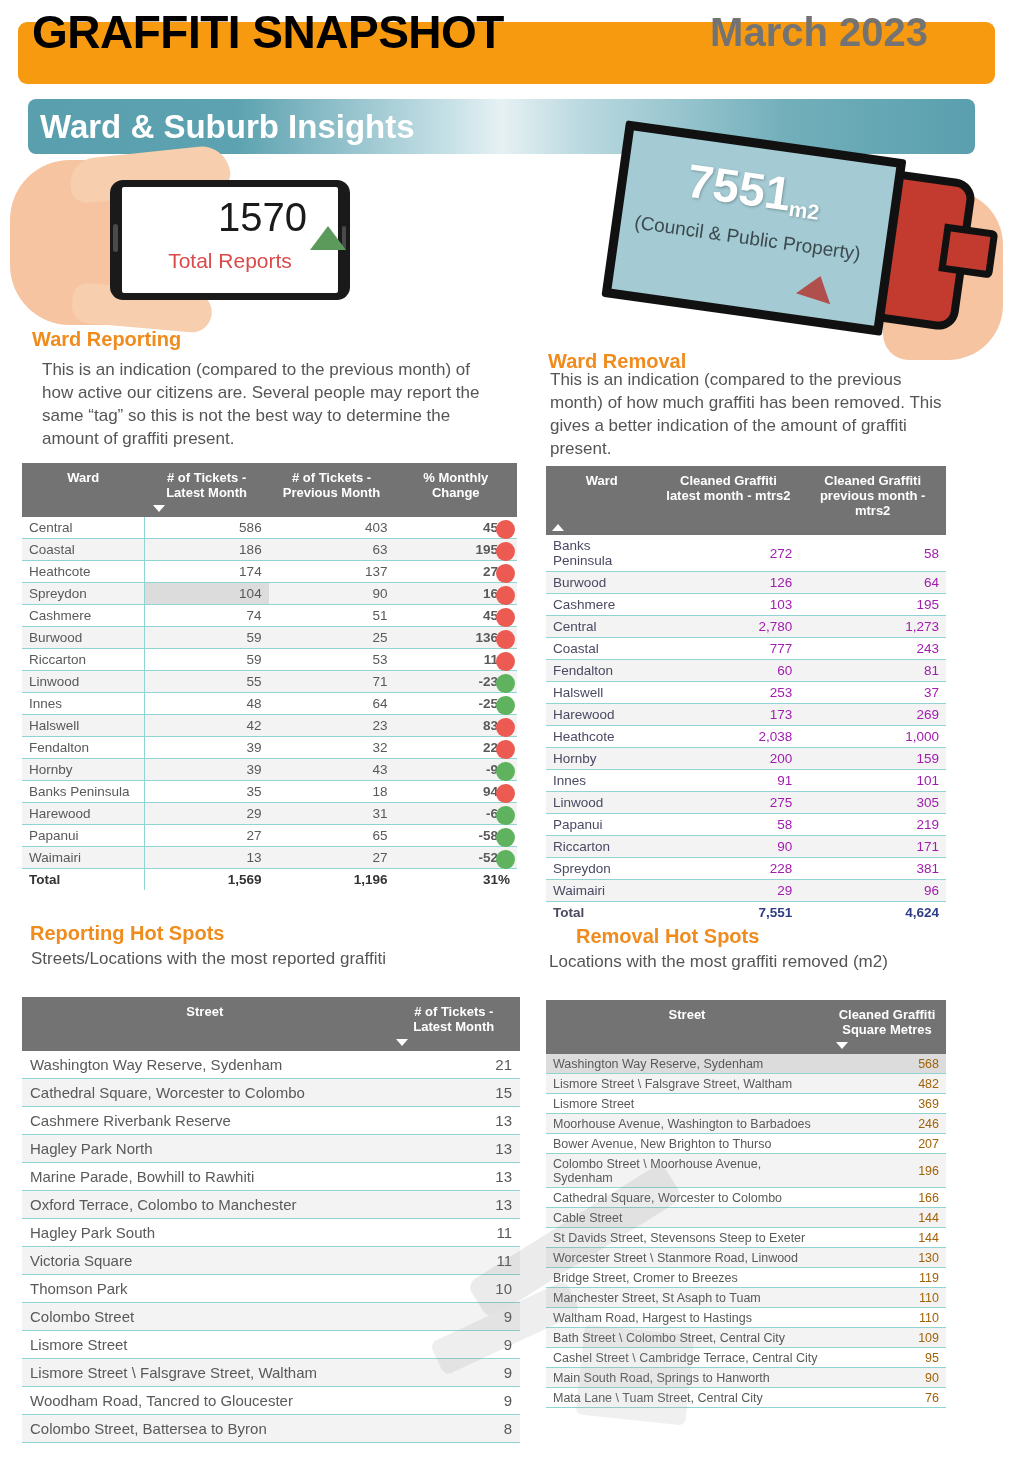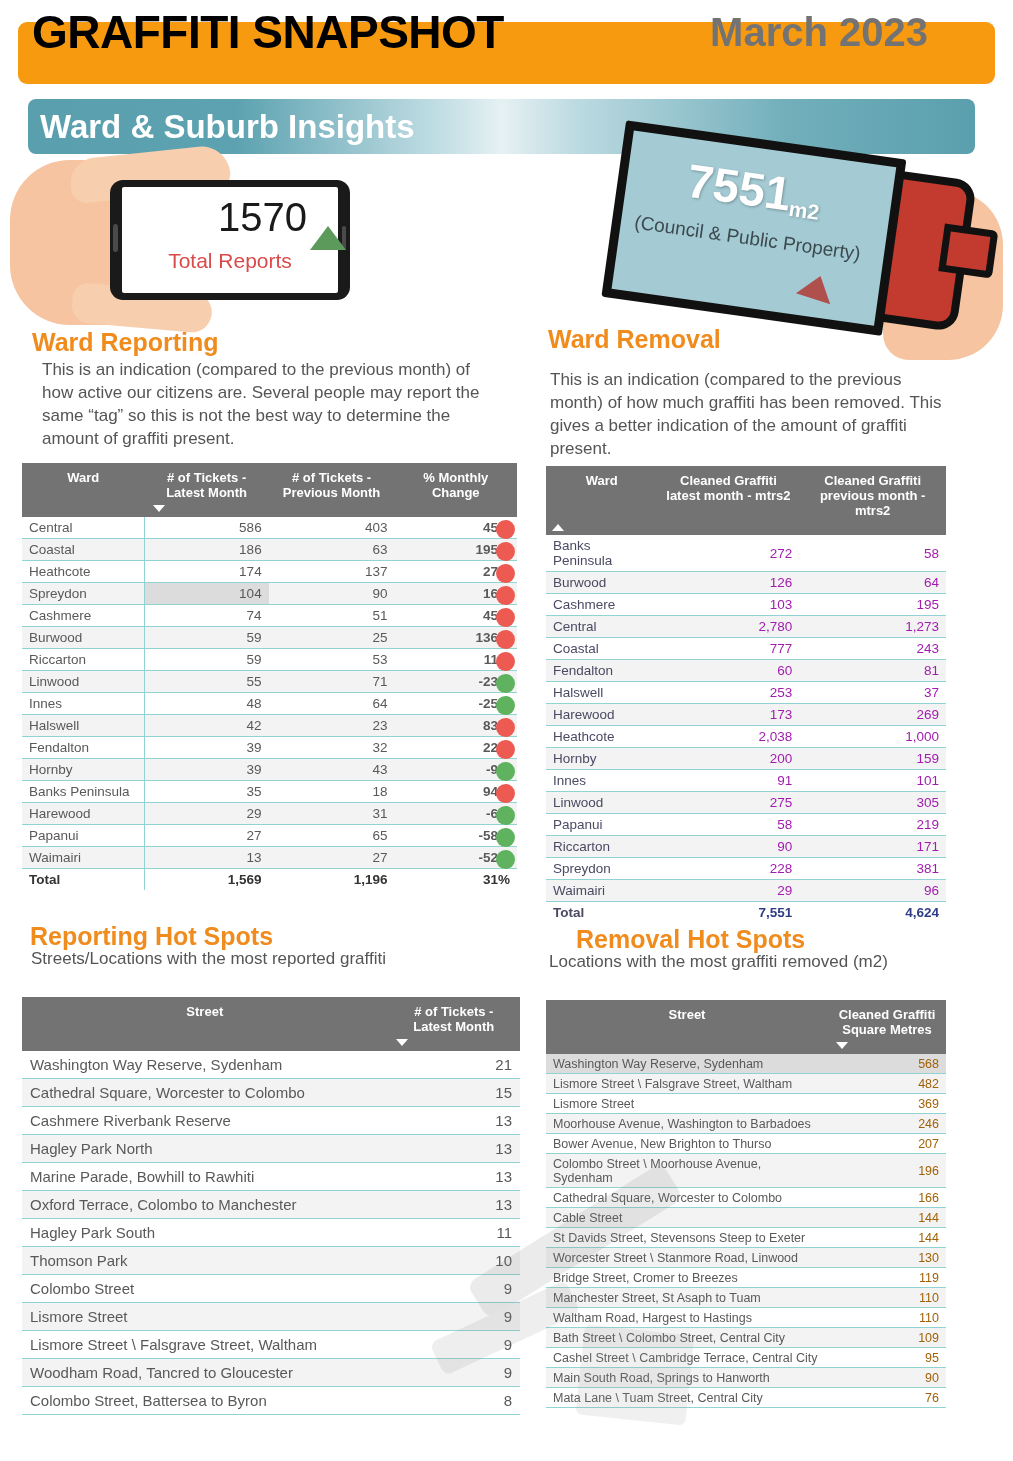--- a/index.html
+++ b/index.html
@@ -117,21 +117,21 @@
     position:absolute;left:10px;top:78px;width:235px;text-align:center;
     color:#3C4A4F;font-size:19px;line-height:26px;
   }
   .can-tri{
     position:absolute;left:185px;top:118px;
     width:0;height:0;border-left:18px solid transparent;border-right:18px solid transparent;
     border-bottom:24px solid #B0504C;transform:rotate(10deg);
   }
 
   
-  .sec-title{position:absolute;font-size:25px;font-weight:bold;color:#F08B1D;}
+  .sec-title{position:absolute;font-size:20px;font-weight:bold;color:#F08B1D;}
   .sec-body{position:absolute;font-size:17px;color:#555555;line-height:23px;}
   .sec-sub{position:absolute;font-size:17px;color:#555555;}
 
   
   table{border-collapse:collapse;font-size:13.5px;}
   .tbl{position:absolute;}
   .th-teal{
     background:#737373;color:#ffffff;font-weight:bold;
     text-align:center;vertical-align:top;padding:7px 6px 17px 6px;
     line-height:15px;font-size:13px;position:relative;
@@ -338,21 +338,21 @@
   <tfoot id="wr-foot">
       <tr class="tot">
         <td class="wardcell">Total</td>
         <td class="num">1,569</td>
         <td class="num">1,196</td>
         <td class="num">31%</td>
       </tr>
     </tfoot>
 </table>
 
-<div class="sec-title" style="left:548px;top:325px;">Ward Removal</div>
+<div class="sec-title" style="left:548px;top:350px;">Ward Removal</div>
 <div class="sec-body" style="left:550px;top:368px;width:392px;">This is an indication (compared to the previous month) of how much graffiti has been removed. This gives a better indication of the amount of graffiti present.</div>
 
 <table class="tbl" id="ward-removal-table">
   <thead>
     <tr>
       <th class="th-teal sort-caret-up" style="width:104px;">Ward</th>
       <th class="th-teal" style="width:140px;">Cleaned Graffiti latest month - mtrs2</th>
       <th class="th-teal" style="width:145px;">Cleaned Graffiti previous month - mtrs2</th>
     </tr>
   </thead>
@@ -480,20 +480,24 @@
       </tr>
       <tr>
         <td>Oxford Terrace, Colombo to Manchester</td>
         <td class="num">13</td>
       </tr>
       <tr>
         <td>Hagley Park South</td>
         <td class="num">11</td>
       </tr>
       <tr>
+        <td>Victoria Square</td>
+        <td class="num">11</td>
+      </tr>
+      <tr>
         <td>Thomson Park</td>
         <td class="num">10</td>
       </tr>
       <tr>
         <td>Colombo Street</td>
         <td class="num">9</td>
       </tr>
       <tr>
         <td>Lismore Street</td>
         <td class="num">9</td>

